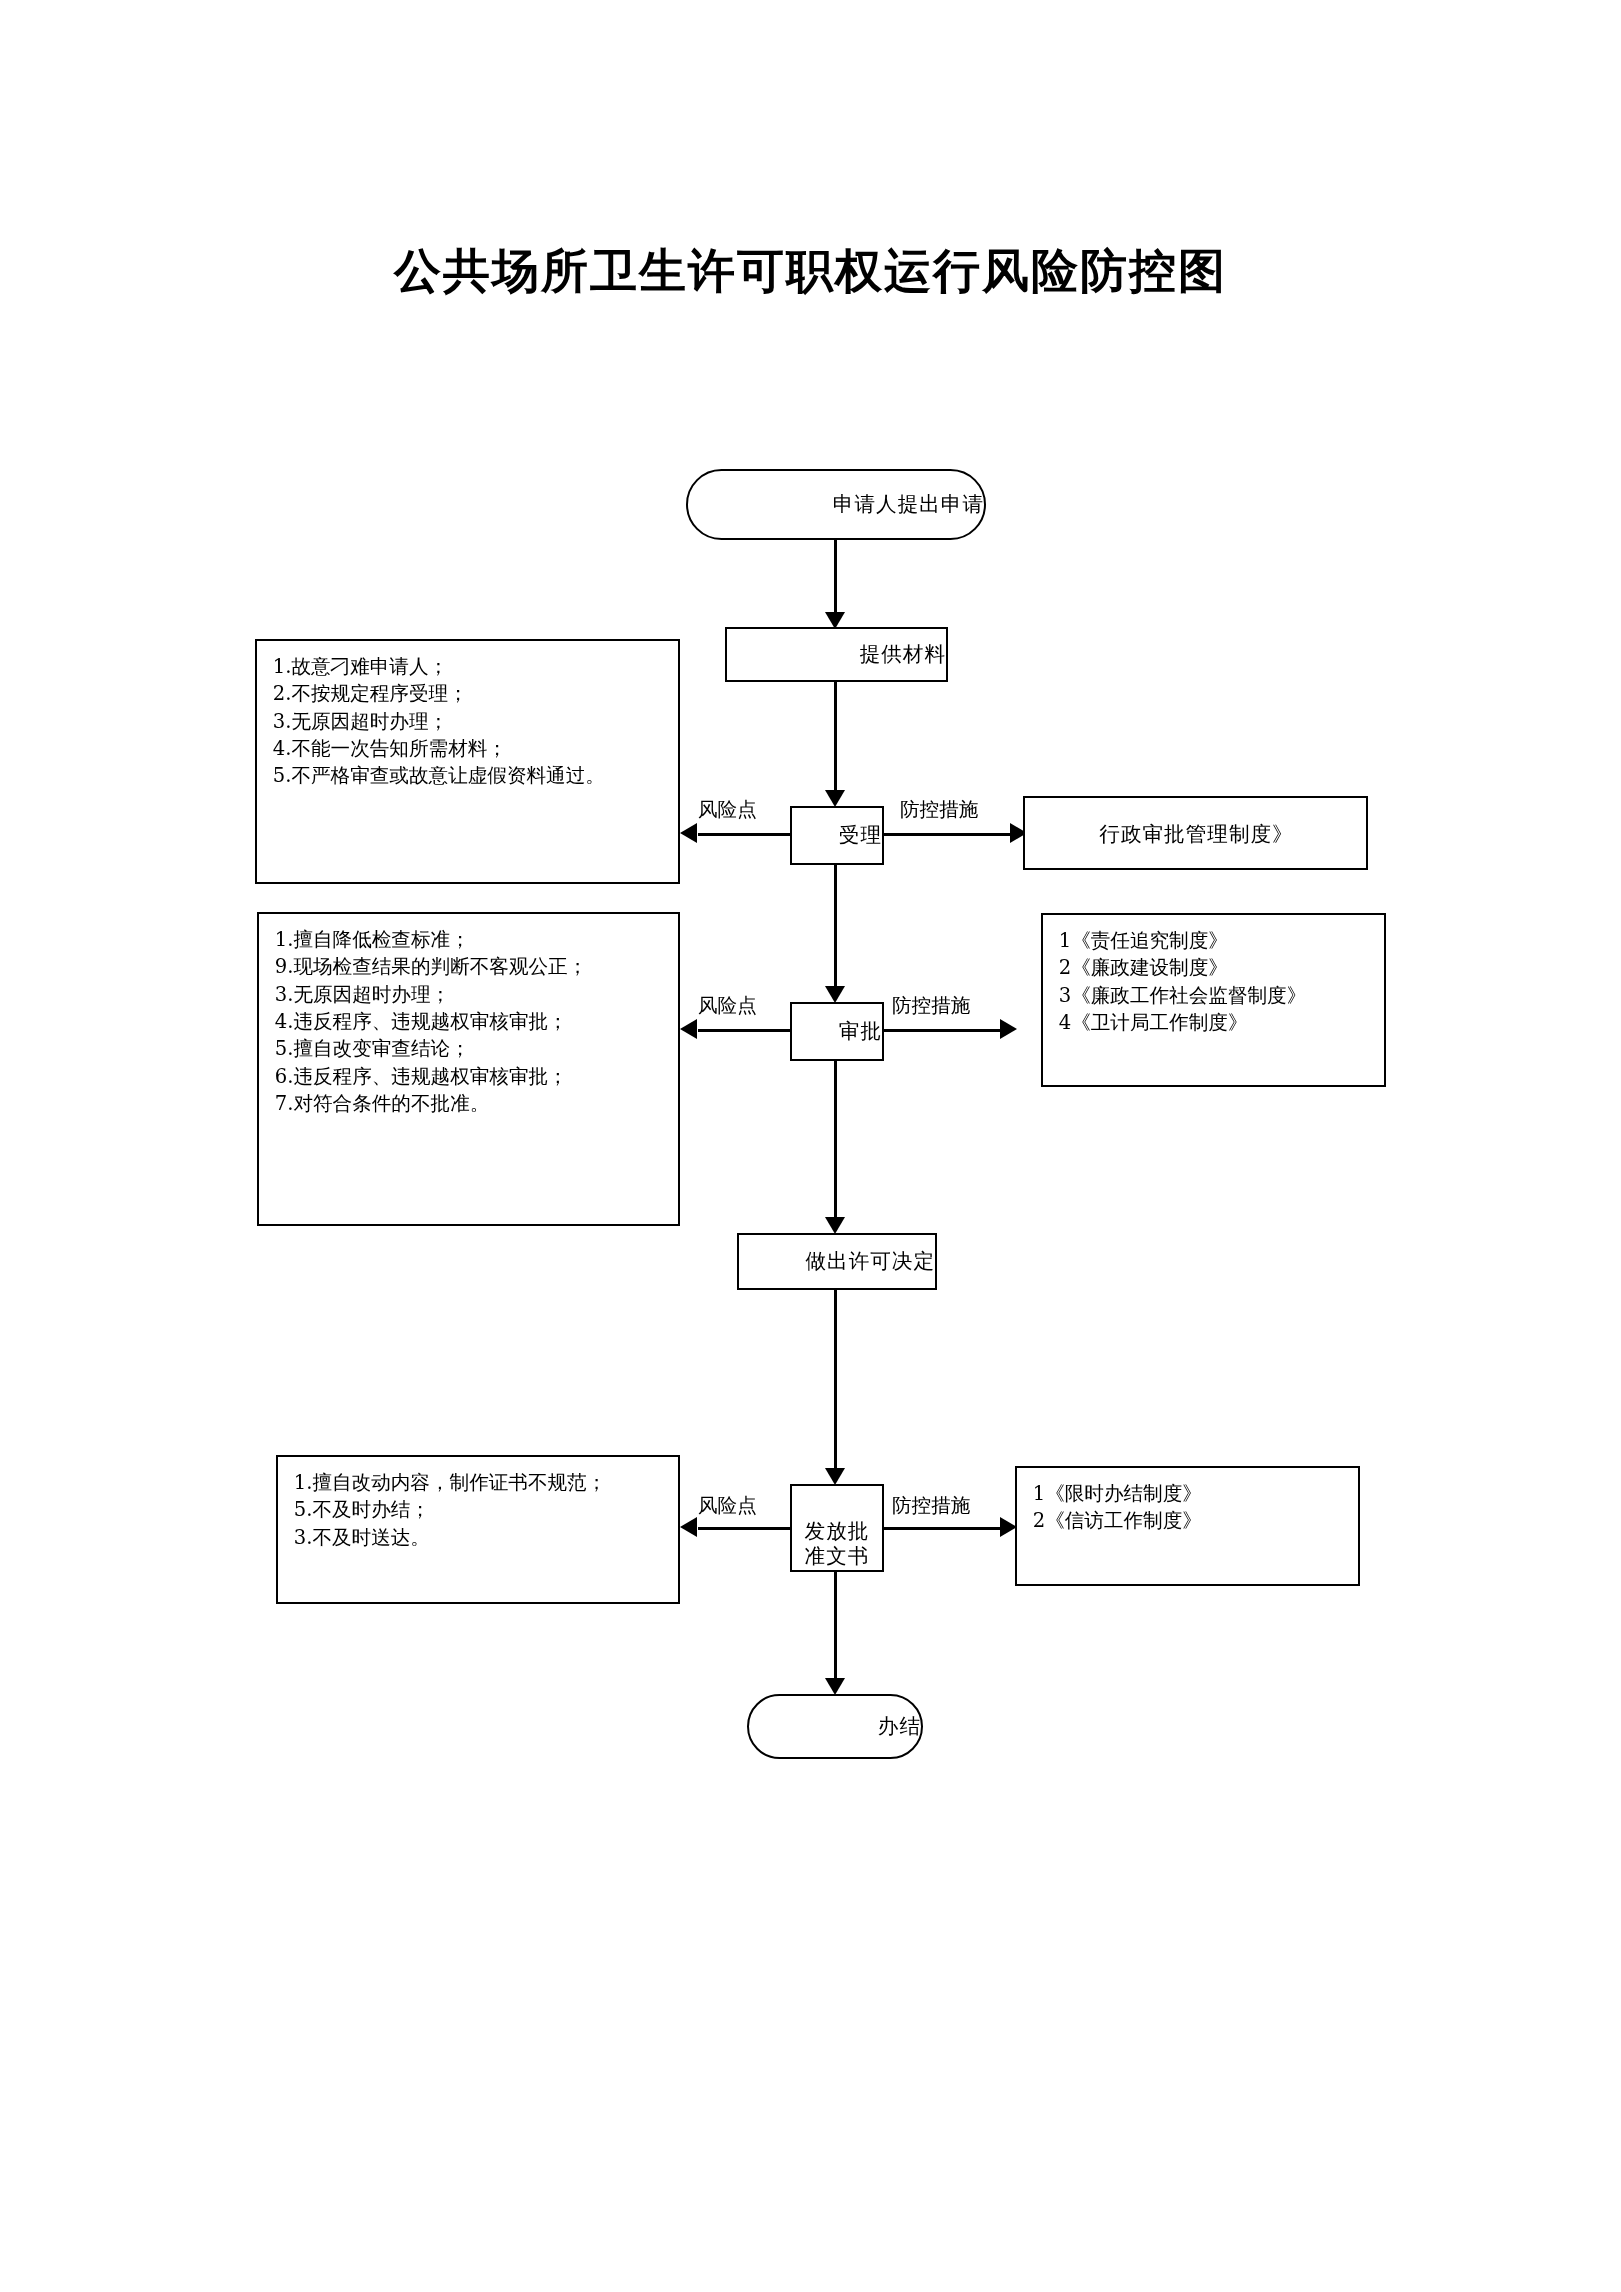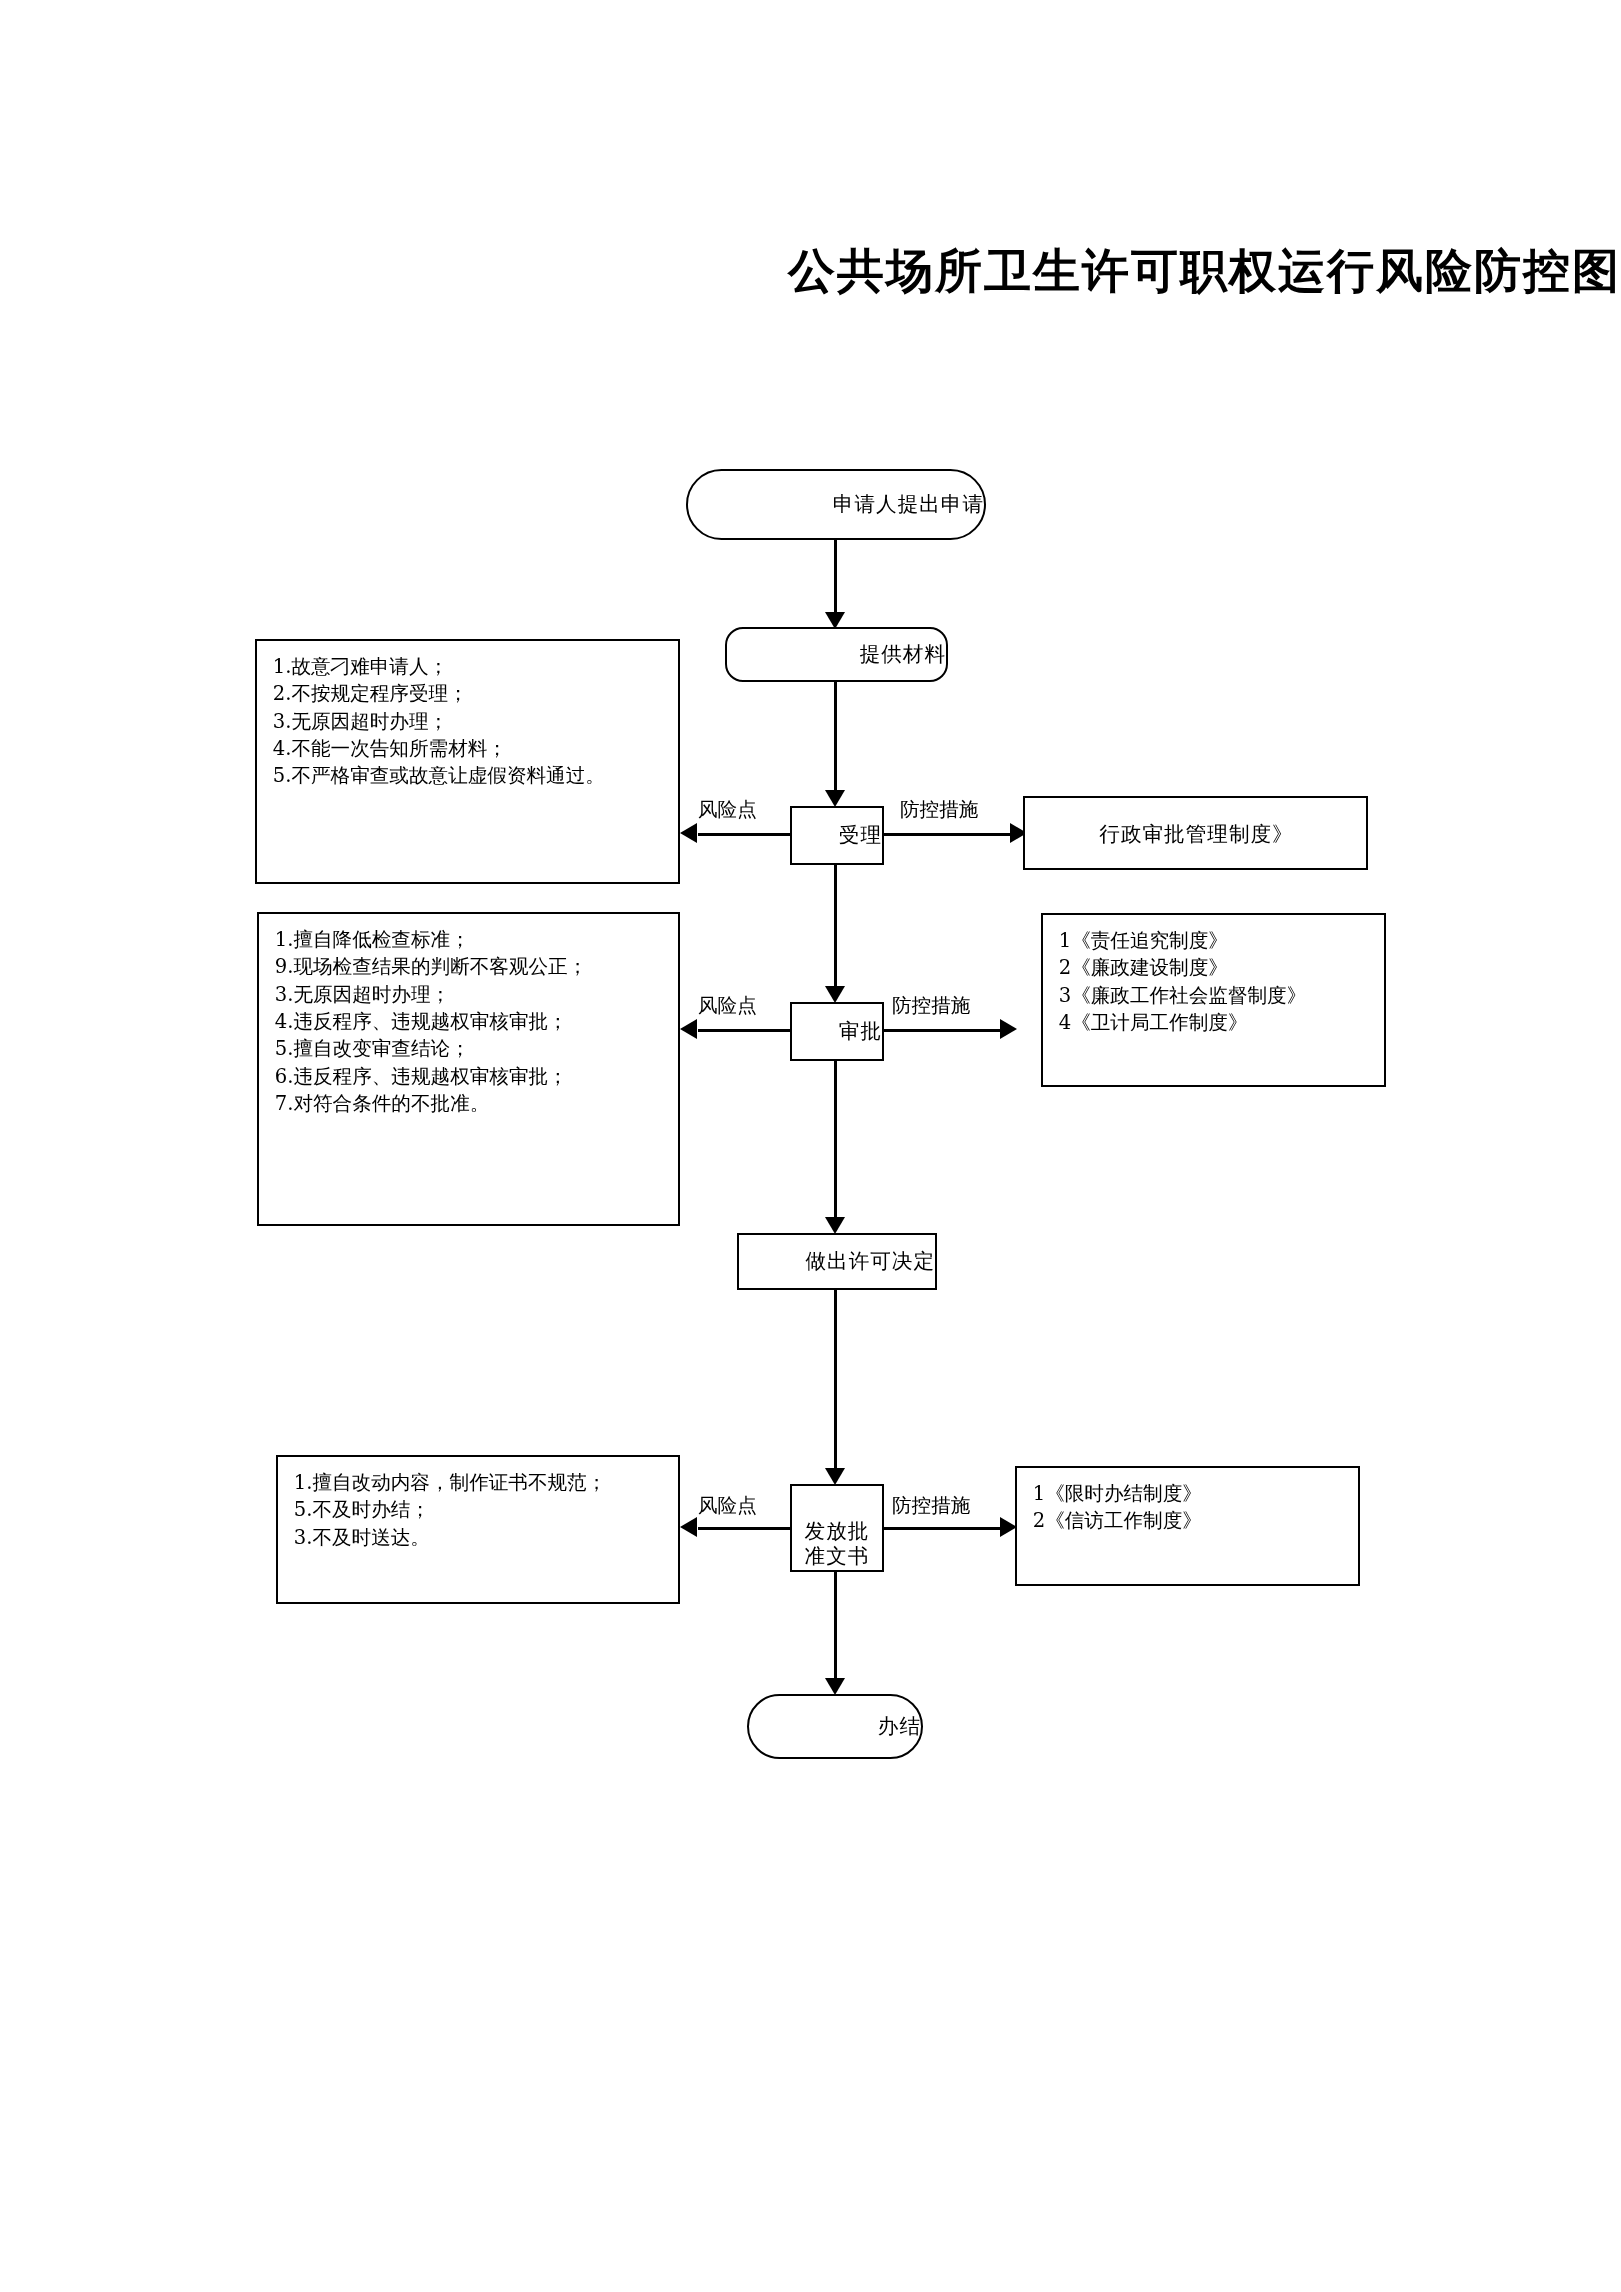--- a/index.html
+++ b/index.html
@@ -14,21 +14,21 @@
     font-family: "DejaVu Serif", "Liberation Serif", serif;
     color: #000000;
     overflow: hidden;
   }
 
   
   #doc-title {
     position: absolute;
     left: 0; right: 0;
     top: 243px;
-    text-align: right;
+    text-align: center;
     font-family: "DejaVu Serif", "Liberation Serif", serif;
     font-weight: bold;
     font-size: 47px;
     letter-spacing: 2px;
     line-height: 1.2;
     white-space: nowrap;
   }
 
   
   .node {
@@ -115,21 +115,21 @@
 
 <div id="doc-title">公共场所卫生许可职权运行风险防控图</div>
 
 <div class="node rounded" style="left:686px; top:469px; width:300px; height:71px;">
   <span>申请人提出申请</span>
 </div>
 
 <div class="vline" style="left:834px; top:539px; height:80px;"></div>
 <div class="arrow-down" style="left:825px; top:612px;"></div>
 
-<div class="node" style="left:725px; top:627px; width:223px; height:55px;border-radius:18px;">
+<div class="node" style="left:725px; top:627px; width:223px; height:55px;">
   <span>提供材料</span>
 </div>
 
 <div class="vline" style="left:834px; top:682px; height:116px;"></div>
 <div class="arrow-down" style="left:825px; top:790px;"></div>
 
 <div class="node" style="left:790px; top:806px; width:94px; height:59px;">
   <span>受理</span>
 </div>
 

